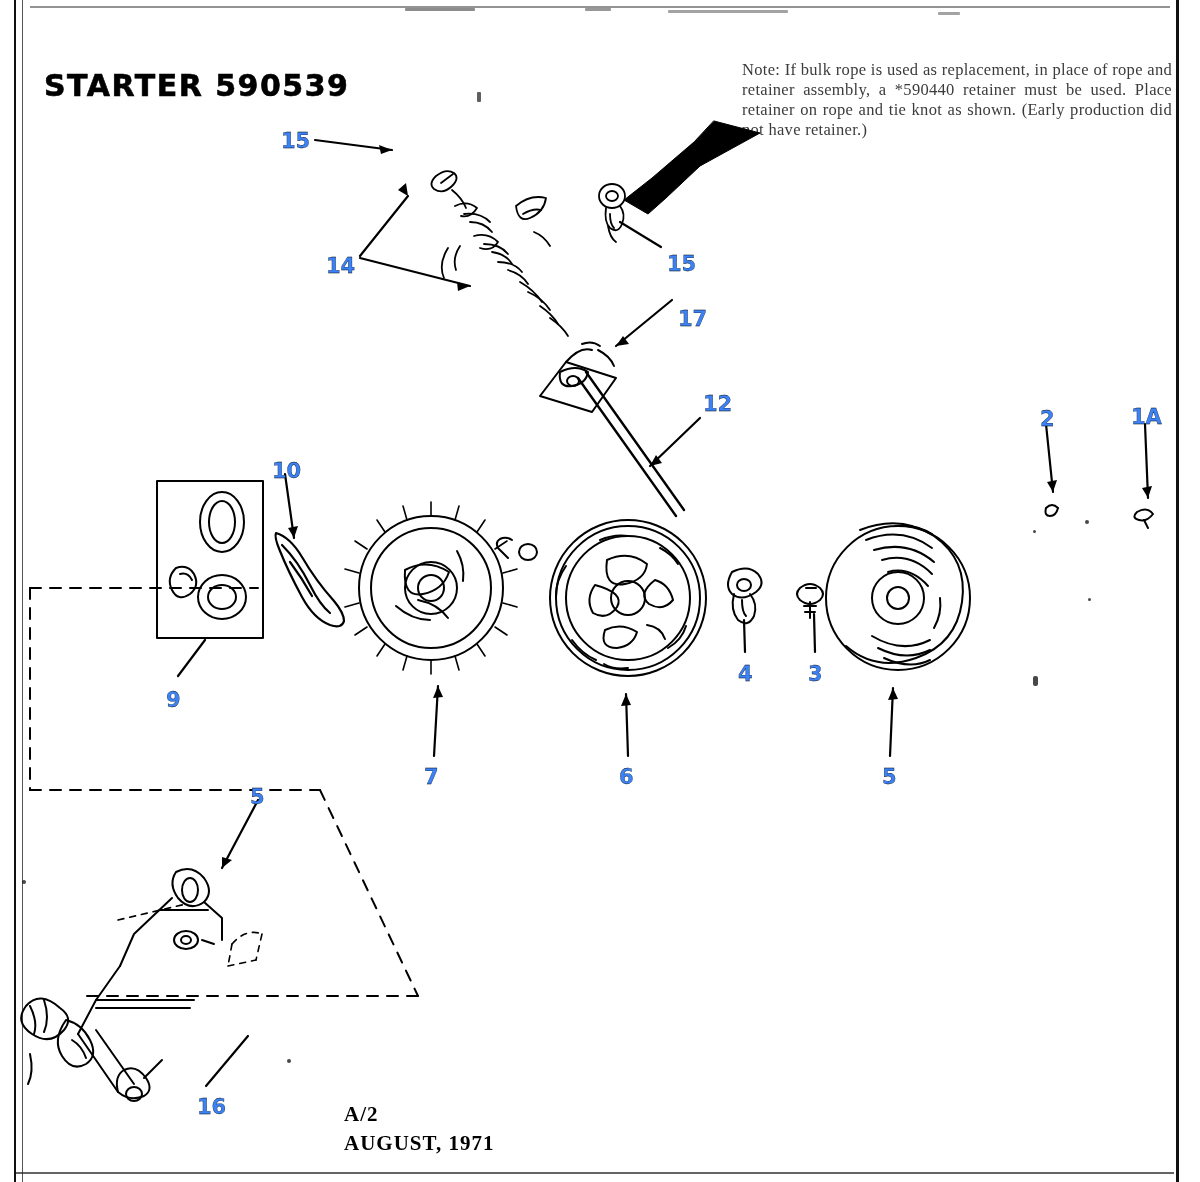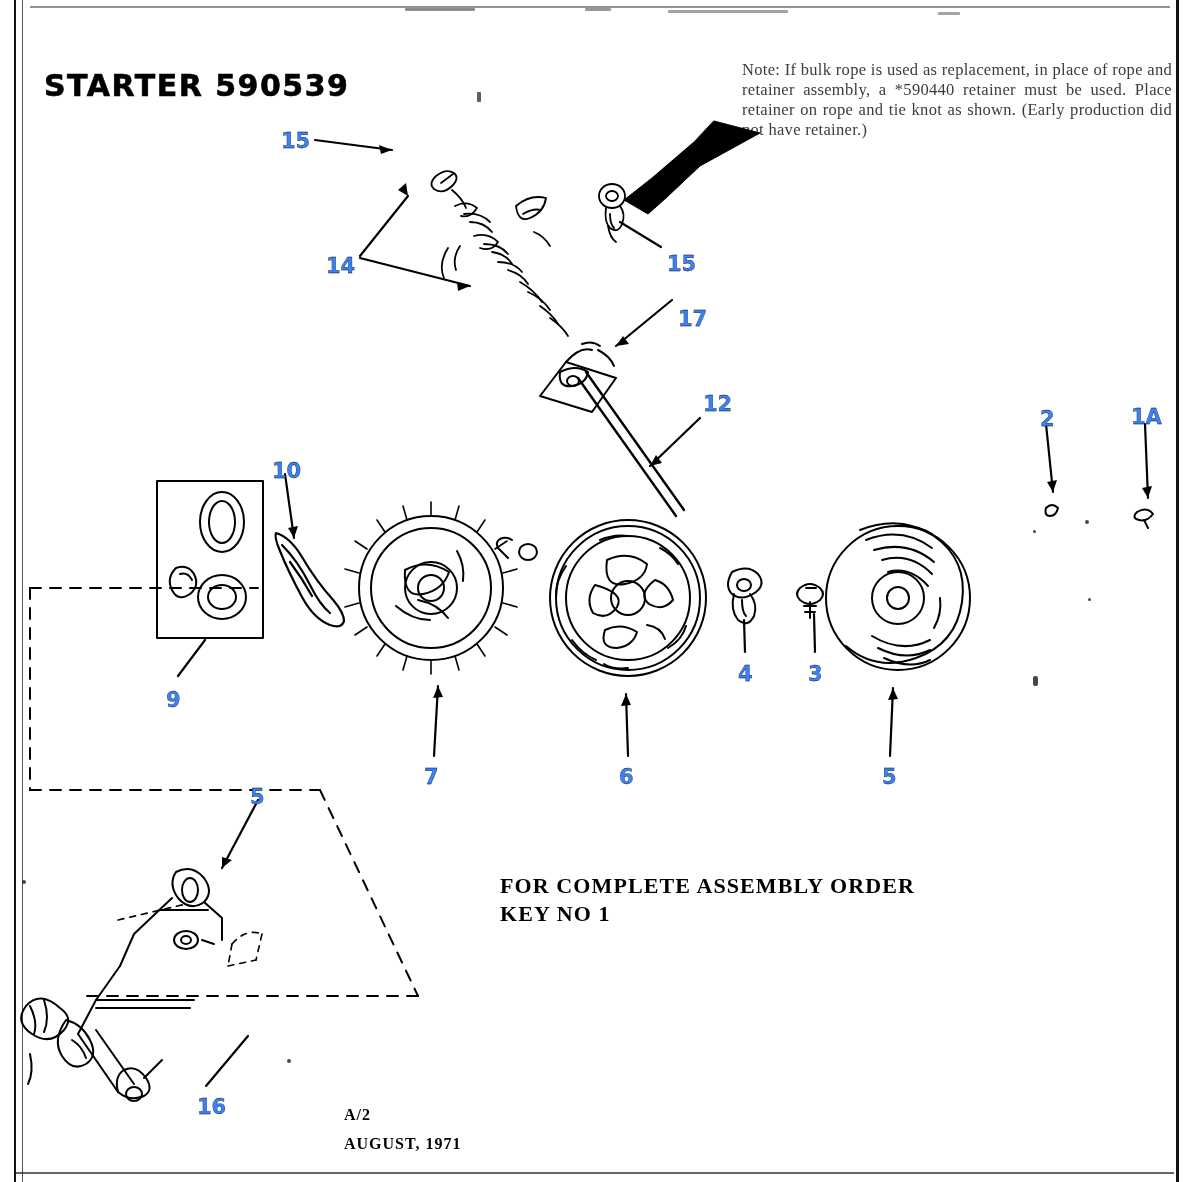--- a/index.html
+++ b/index.html
@@ -85,21 +85,21 @@
     font-weight: bold;
     font-size: 22px;
     line-height: 28px;
     letter-spacing: 1.1px;
   }
   #revision {
     position: absolute;
     left: 344px; top: 1100px;
     font-family: "Liberation Serif", serif;
     font-weight: bold;
-    font-size: 16px;
+    font-size: 21px;
     line-height: 29px;
     letter-spacing: 1px;
   }
   
   .callout {
     position: absolute;
     font-family: "DejaVu Sans", sans-serif;
     font-weight: bold;
     font-size: 21px;
     color: #3b82f6;
@@ -133,24 +133,20 @@
   <div class="speck" style="left:1033px;top:530px;width:3px;height:3px"></div>
   <div class="speck" style="left:1088px;top:598px;width:3px;height:3px"></div>
   <div class="speck" style="left:1033px;top:676px;width:5px;height:10px;border-radius:2px"></div>
   <div class="speck" style="left:22px;top:880px;width:4px;height:4px"></div>
   <div class="speck" style="left:287px;top:1059px;width:4px;height:4px"></div>
 
   <h1 id="title">STARTER 590539</h1>
 
   <div id="note">Note: If bulk rope is used as replacement, in place of rope and retainer assembly, a *590440 retainer must be used. Place retainer on rope and tie knot as shown. (Early production did not have retainer.)</div>
 
-  <div id="assembly-note">
-    <div>FOR COMPLETE ASSEMBLY ORDER</div>
-    <div>KEY NO 1</div>
-  </div>
 
   <div id="revision">
     <div>A/2</div>
     <div>AUGUST, 1971</div>
   </div>
 
   <svg id="art" viewBox="0 0 1200 1182">
     <g fill="none" stroke="#000" stroke-width="2.2" stroke-linecap="round" stroke-linejoin="round">
 
       <g>

